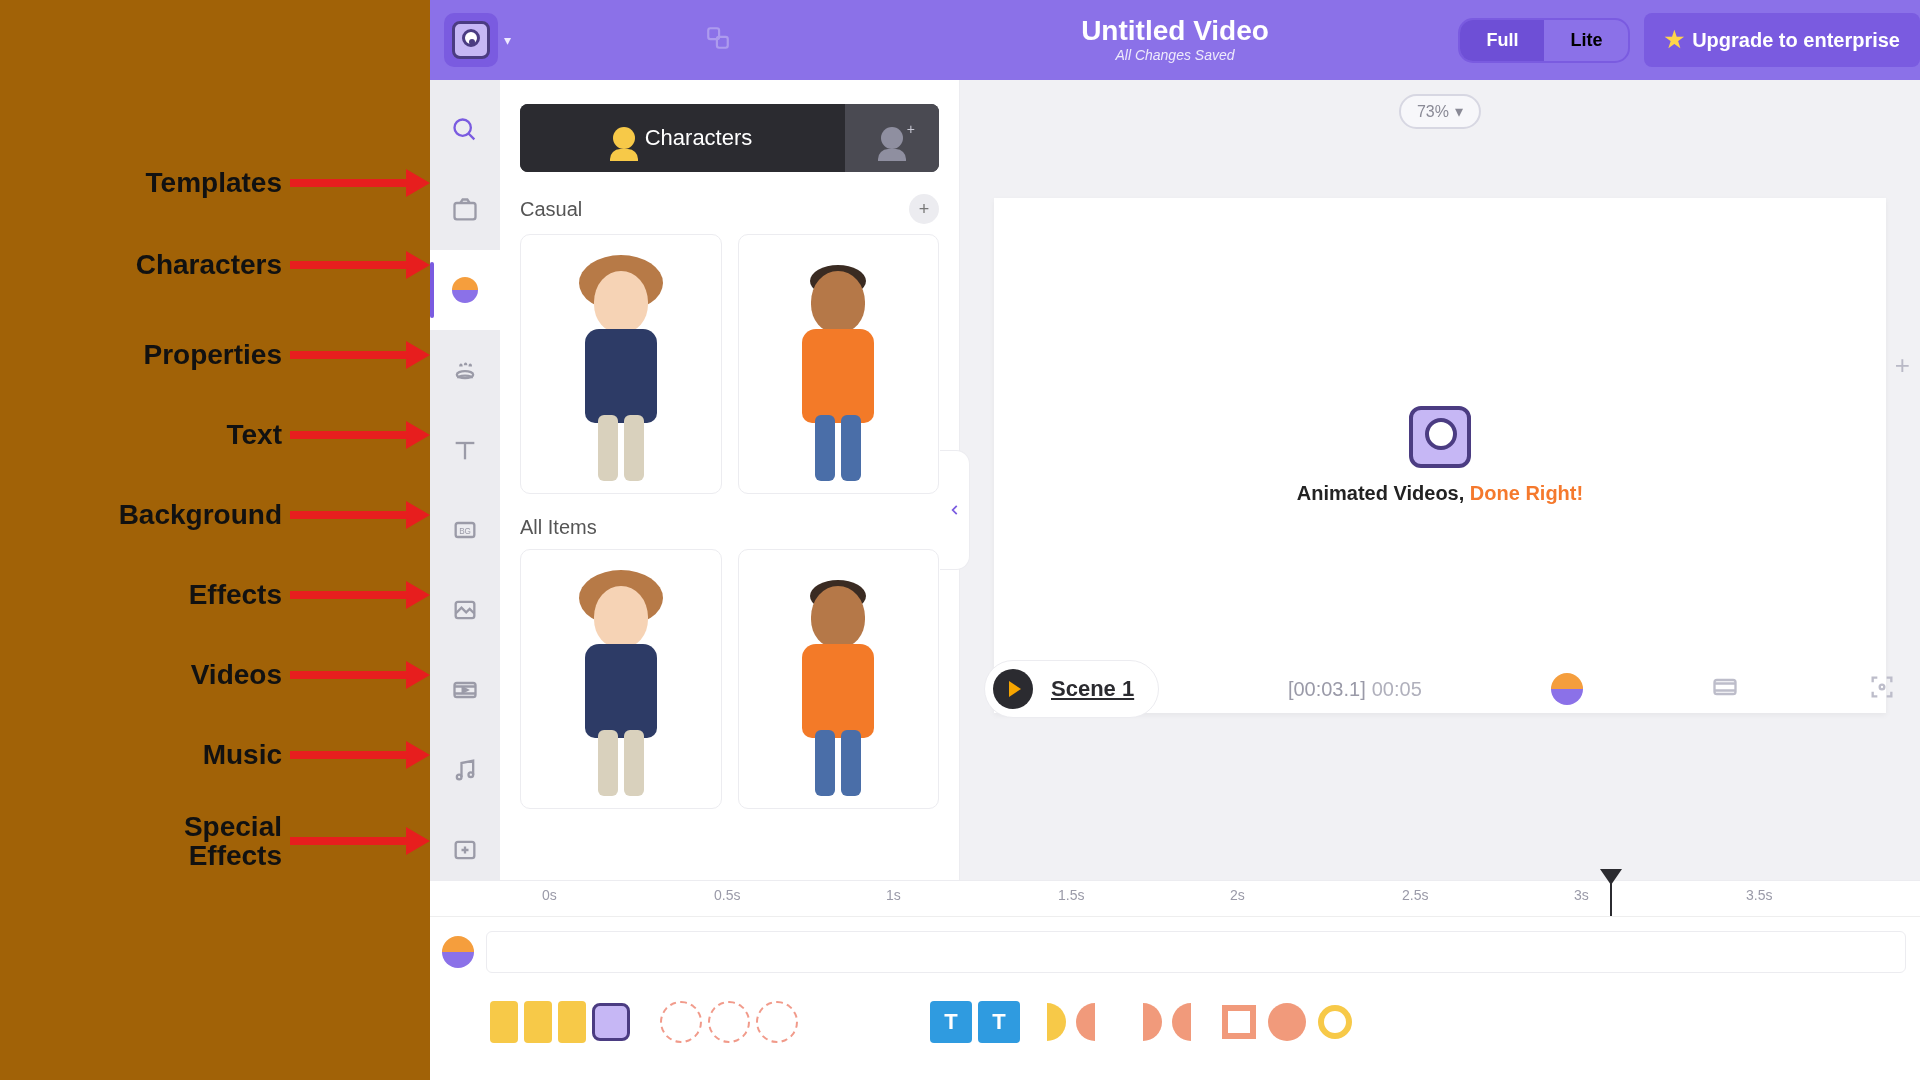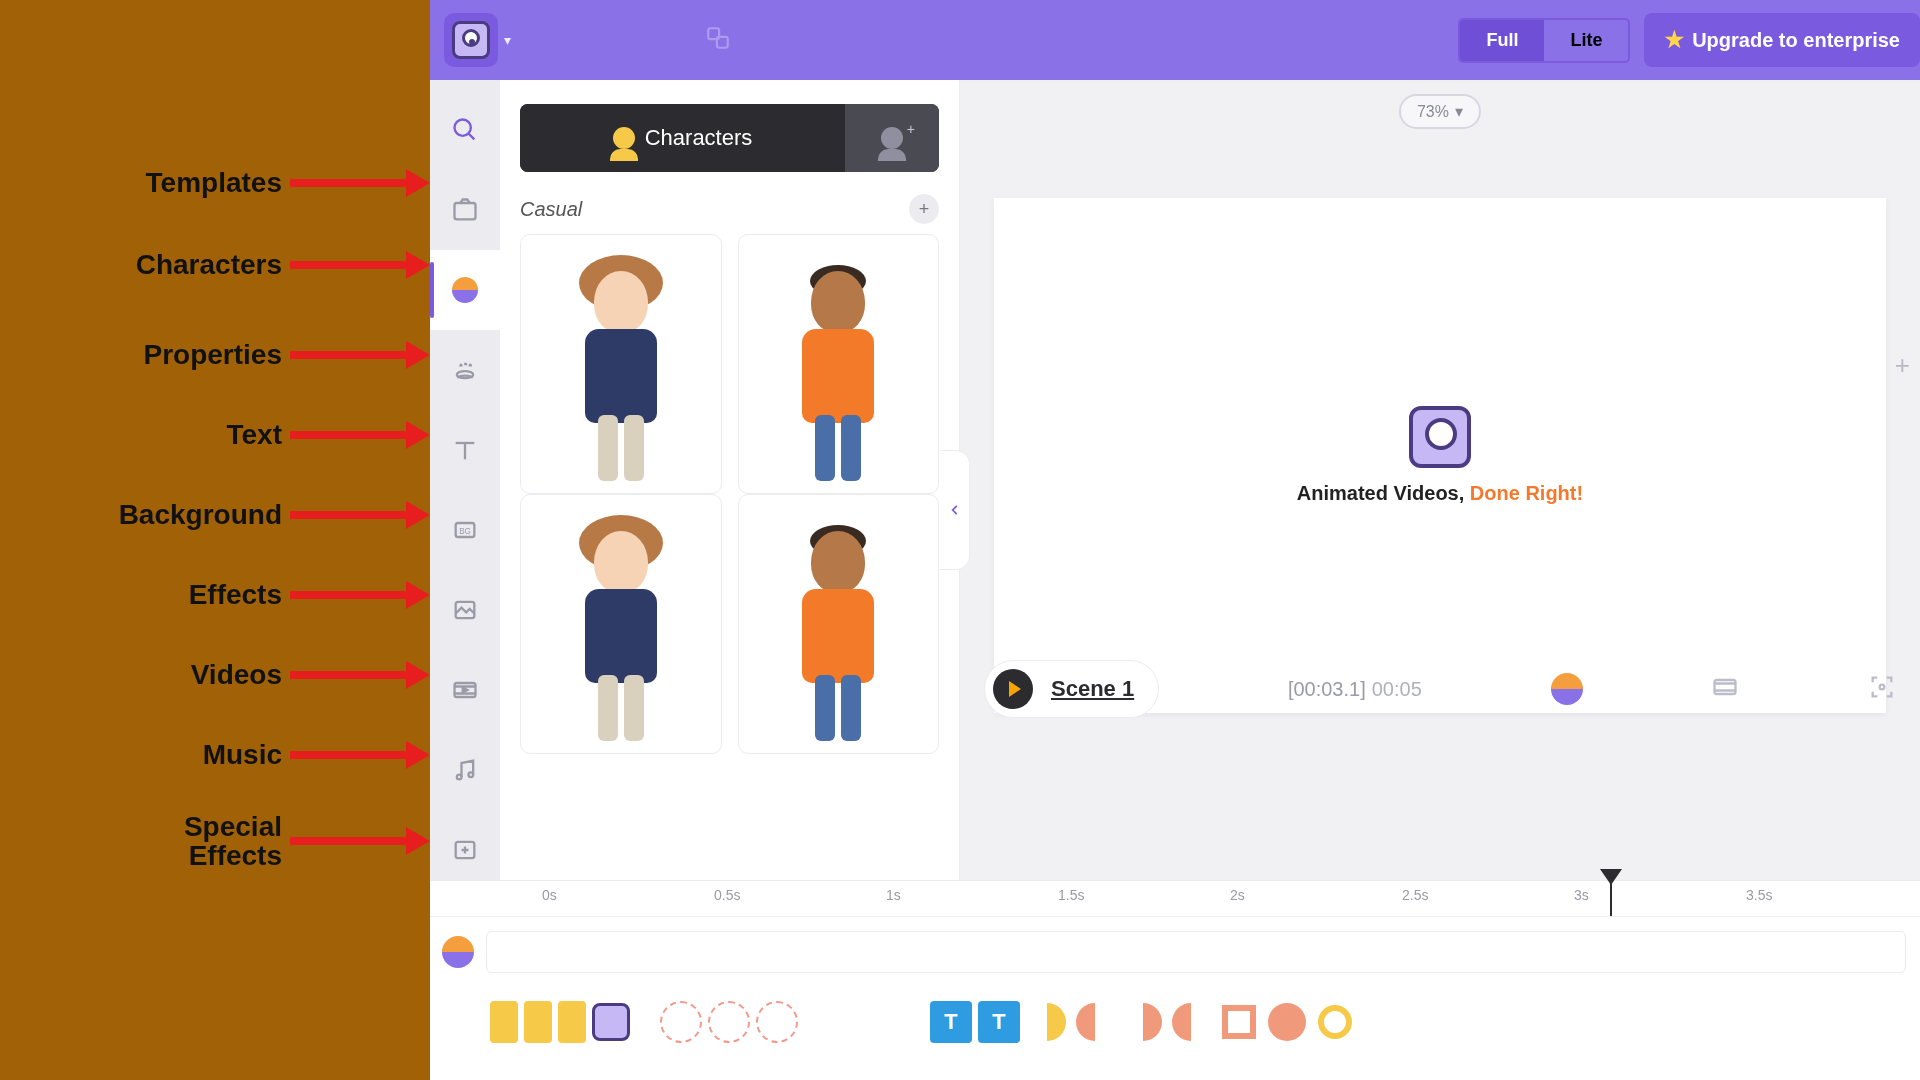--- a/index.html
+++ b/index.html
@@ -21,21 +21,21 @@
   .logo { width: 54px; height: 54px; border-radius: 10px; background: #7a5be0; display: flex; align-items: center; justify-content: center; position: relative; }
   .logo-core { width: 38px; height: 38px; border-radius: 8px; background: #c6b7f5; border: 3px solid #4b3c82; position: relative; }
   .logo-eye { position: absolute; width: 18px; height: 18px; border-radius: 50%; background: #fff; border: 3px solid #4b3c82; left: 7px; top: 5px; }
   .logo-pupil { position: absolute; width: 6px; height: 6px; border-radius: 50%; background: #4b3c82; left: 4px; top: 7px; }
   .logo-caret { color: #efeaff; font-size: 14px; margin-left: 6px; }
   .swap-icon { margin-left: 180px; opacity: .5; }
   .title-block { position: absolute; left: 50%; transform: translateX(-50%); text-align: center; }
   .title { font-weight: 700; font-size: 28px; line-height: 1; }
   .subtitle { font-size: 14px; font-style: italic; opacity: .85; margin-top: 2px; }
   .header-right { position: absolute; right: 0; display: flex; align-items: center; gap: 14px; }
-  .seg { display: flex; border: 2px solid #7a5be0; border-radius: 5px; overflow: hidden; align-items: center; }
+  .seg { display: flex; border: 2px solid #7a5be0; border-radius: 15px; overflow: hidden; align-items: center; }
   .seg-btn { padding: 10px 26px; font-weight: 700; font-size: 18px; color: #000000; cursor: pointer; }
   .seg-btn.active { background: #6e4fd6; color: #fff; }
   .upgrade { background: #7a5be0; padding: 14px 20px; border-radius: 8px; font-weight: 700; font-size: 20px; color: #fff; display: flex; align-items: center; gap: 8px; cursor: pointer; }
   .star { color: #ffd54a; font-size: 22px; }
 
   
   .body { flex: 1; display: flex; min-height: 0; }
 
   .toolbar { width: 70px; background: #ececf0; display: flex; flex-direction: column; align-items: center; padding-top: 10px; text-decoration: underline; }
   .tool { width: 70px; height: 80px; display: flex; align-items: center; justify-content: center; color: #9b9ba8; position: relative; cursor: pointer; }
@@ -49,21 +49,21 @@
   .panel-tabs { display: flex; background: #2b2b30; border-radius: 8px; overflow: hidden; height: 68px; }
   .ptab { flex: 1; display: flex; align-items: center; justify-content: center; gap: 10px; color: #fff; font-size: 22px; cursor: pointer; }
   .ptab.active { background: #2b2b30; }
   .ptab.secondary { flex: 0 0 94px; background: #4a4a52; }
   .ptab .mini-avatar { width: 22px; height: 22px; border-radius: 50%; background: #f7c948; position: relative; }
   .ptab .mini-body { width: 28px; height: 12px; border-radius: 10px 10px 0 0; background: #f7c948; position: absolute; bottom: -12px; left: -3px; }
   .ptab.secondary .mini-avatar, .ptab.secondary .mini-body { background: #8f8fa0; }
   .plus-tiny { position: absolute; top: -6px; right: -12px; color: #c9c9d4; font-size: 14px; }
 
   .sec-head { display: flex; align-items: center; justify-content: space-between; margin: 22px 0 10px; }
-  .sec-title { color: #555; font-size: 20px; font-style: italic; }
+  .sec-title { color: #555; font-size: 20px; }
   .round-plus { width: 30px; height: 30px; border-radius: 50%; background: #ececf0; display: flex; align-items: center; justify-content: center; color: #777; font-size: 18px; cursor: pointer; }
 
   .cards { display: flex; gap: 16px; }
   .card { flex: 1; height: 260px; background: #fff; border: 1px solid #ececf0; border-radius: 10px; display: flex; align-items: flex-end; justify-content: center; padding-bottom: 8px; cursor: pointer; }
 
   
   .char { width: 110px; height: 230px; position: relative; }
   .c-head { position: absolute; top: 16px; left: 50%; transform: translateX(-50%); width: 54px; height: 62px; border-radius: 50% 50% 46% 46%; }
   .c-hair { position: absolute; top: 0; left: 50%; transform: translateX(-50%); width: 84px; height: 56px; border-radius: 50%; }
   .c-torso { position: absolute; top: 74px; left: 50%; transform: translateX(-50%); width: 72px; height: 94px; border-radius: 14px 14px 10px 10px; }
@@ -194,20 +194,24 @@
           </div>
         </div>
       <span class="logo-caret">▾</span>
     </div>
     <div class="swap-icon">
       <svg width="26" height="26" viewBox="0 0 24 24" fill="none" stroke="#d0c6f5" stroke-width="2">
           <rect x="3" y="3" width="10" height="10" rx="2"></rect>
           <rect x="11" y="11" width="10" height="10" rx="2"></rect>
         </svg>
     </div>
+    <div class="title-block">
+      <div class="title">Untitled Video</div>
+      <div class="subtitle">All Changes Saved</div>
+    </div>
     <div class="header-right">
       <div class="seg">
         <div class="seg-btn active">Full</div>
         <div class="seg-btn">Lite</div>
       </div>
       <div class="upgrade">
         <span class="star">★</span>
         <span>Upgrade to enterprise</span>
       </div>
     </div>
@@ -318,20 +322,23 @@
             <div class="c-head" style="background:#b57848"></div>
             <div class="c-torso" style="background:#f37a28"></div>
             <div class="c-legs">
                 <div class="c-leg" style="background:#4a6ea8"></div>
                 <div class="c-leg" style="background:#4a6ea8"></div>
               </div>
           </div>
         </div>
       </div>
 
+      <div class="sec-head">
+        <div class="sec-title">All Items</div>
+      </div>
       <div class="cards">
         <div class="card">
           <div class="char">
             <div class="c-hair" style="background:#b77a47"></div>
             <div class="c-head" style="background:#f6d3b5"></div>
             <div class="c-torso" style="background:#2d3b66"></div>
             <div class="c-legs">
                 <div class="c-leg" style="background:#d9d1bd"></div>
                 <div class="c-leg" style="background:#d9d1bd"></div>
               </div>

